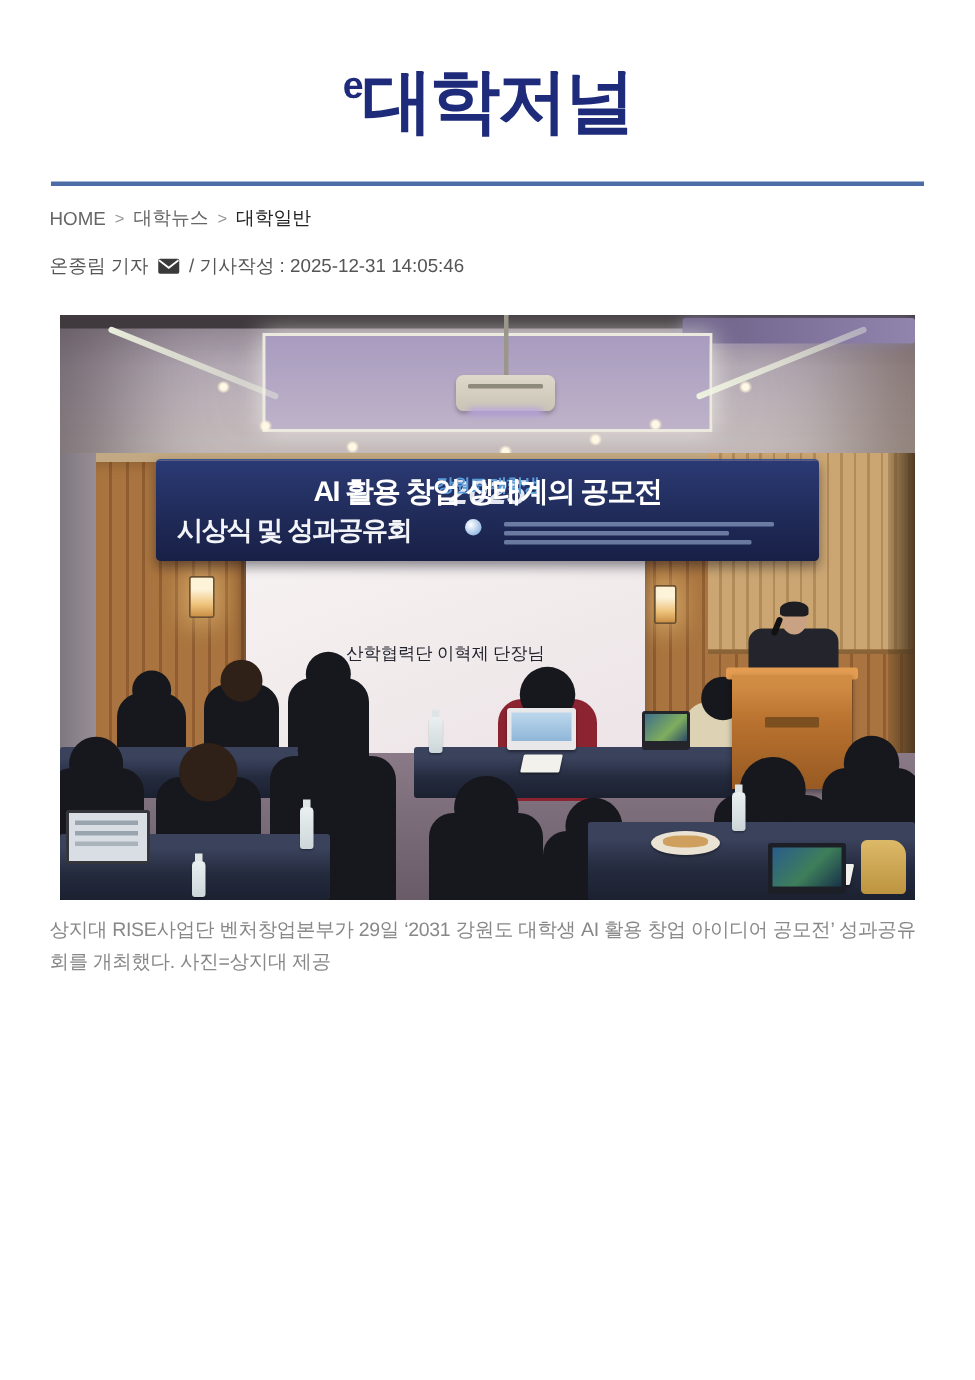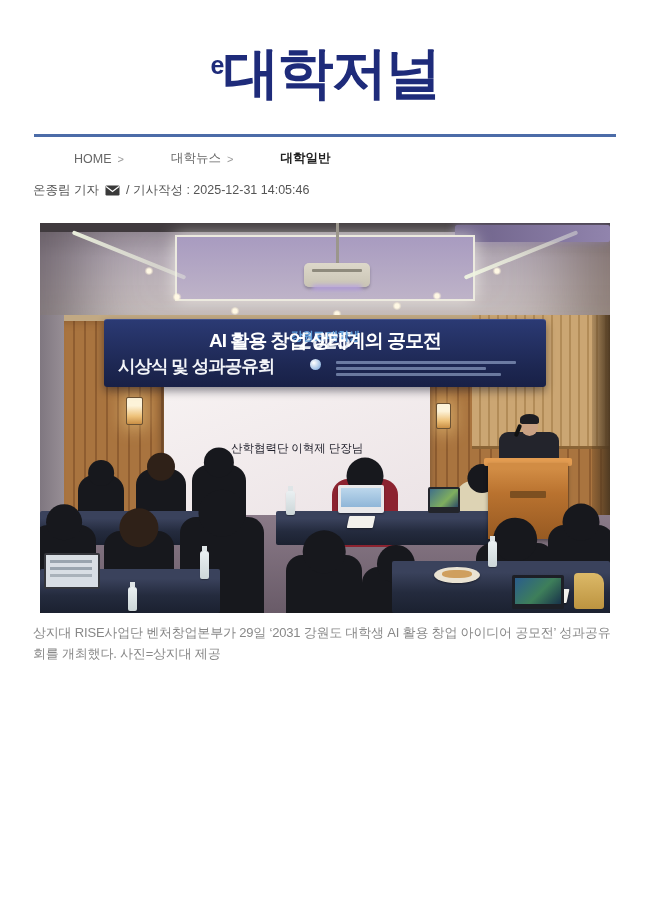--- a/index.html
+++ b/index.html
@@ -5,28 +5,28 @@
   * { margin:0; padding:0; box-sizing:border-box; }
   html,body { background:#ffffff; }
   body {
     width:650px; height:920px; margin:0 auto; overflow:hidden;
     font-family:"Liberation Sans","DejaVu Sans",sans-serif; color:#222;
   }
   
   .masthead { text-align:center; padding-top:36px; }
   .logo { display:inline-block; color:#1e2b7a; font-weight:bold; letter-spacing:-2px; cursor:pointer; }
   .logo .sup { font-size:25px; position:relative; top:-18px; margin-right:1px; font-weight:bold; }
-  .logo .main { font-size:56px; }
+  .logo .main { font-size:47px; }
   .rule { width:582px; height:3px; background:#4c6ca8; margin:22px auto 0 auto; }
   
   .content { padding:0 33px; }
   .breadcrumb { margin-top:13px; font-size:12.5px; color:#666; display:flex; gap:6px; align-items:center; }
   .breadcrumb .sep { color:#999; font-size:11px; }
-  .breadcrumb .last { color:#222; font-weight:bold; }
-  .crumb { cursor:pointer;margin-left:41px; }
+  .breadcrumb .last { color:#222; font-weight:normal; }
+  .crumb { cursor:pointer; }
   h1.title { margin-top:9px; font-size:22.5px; line-height:1.3; color:#111; letter-spacing:-0.5px; }
   .byline { margin-top:15px; font-size:12.5px; color:#555; display:flex; align-items:center; gap:6px; }
   .mail { display:inline-flex; cursor:pointer; }
   
   .ph { position:relative; width:570px; height:390px; margin:24px auto 0 auto; overflow:hidden; background:#6f6270; }
   .ph * { position:absolute; }
   .ceiling { left:0; top:0; width:570px; height:96px;
     background:linear-gradient(180deg,#8e8490 0,#b3a9b4 35%,#cdc4c2 100%);
     box-shadow:inset 90px 0 70px -50px rgba(70,60,66,.6), inset -90px 0 70px -50px rgba(92,72,58,.55); }
   .ceilstrip { left:0; top:0; width:570px; height:9px; background:#403a3e; }

